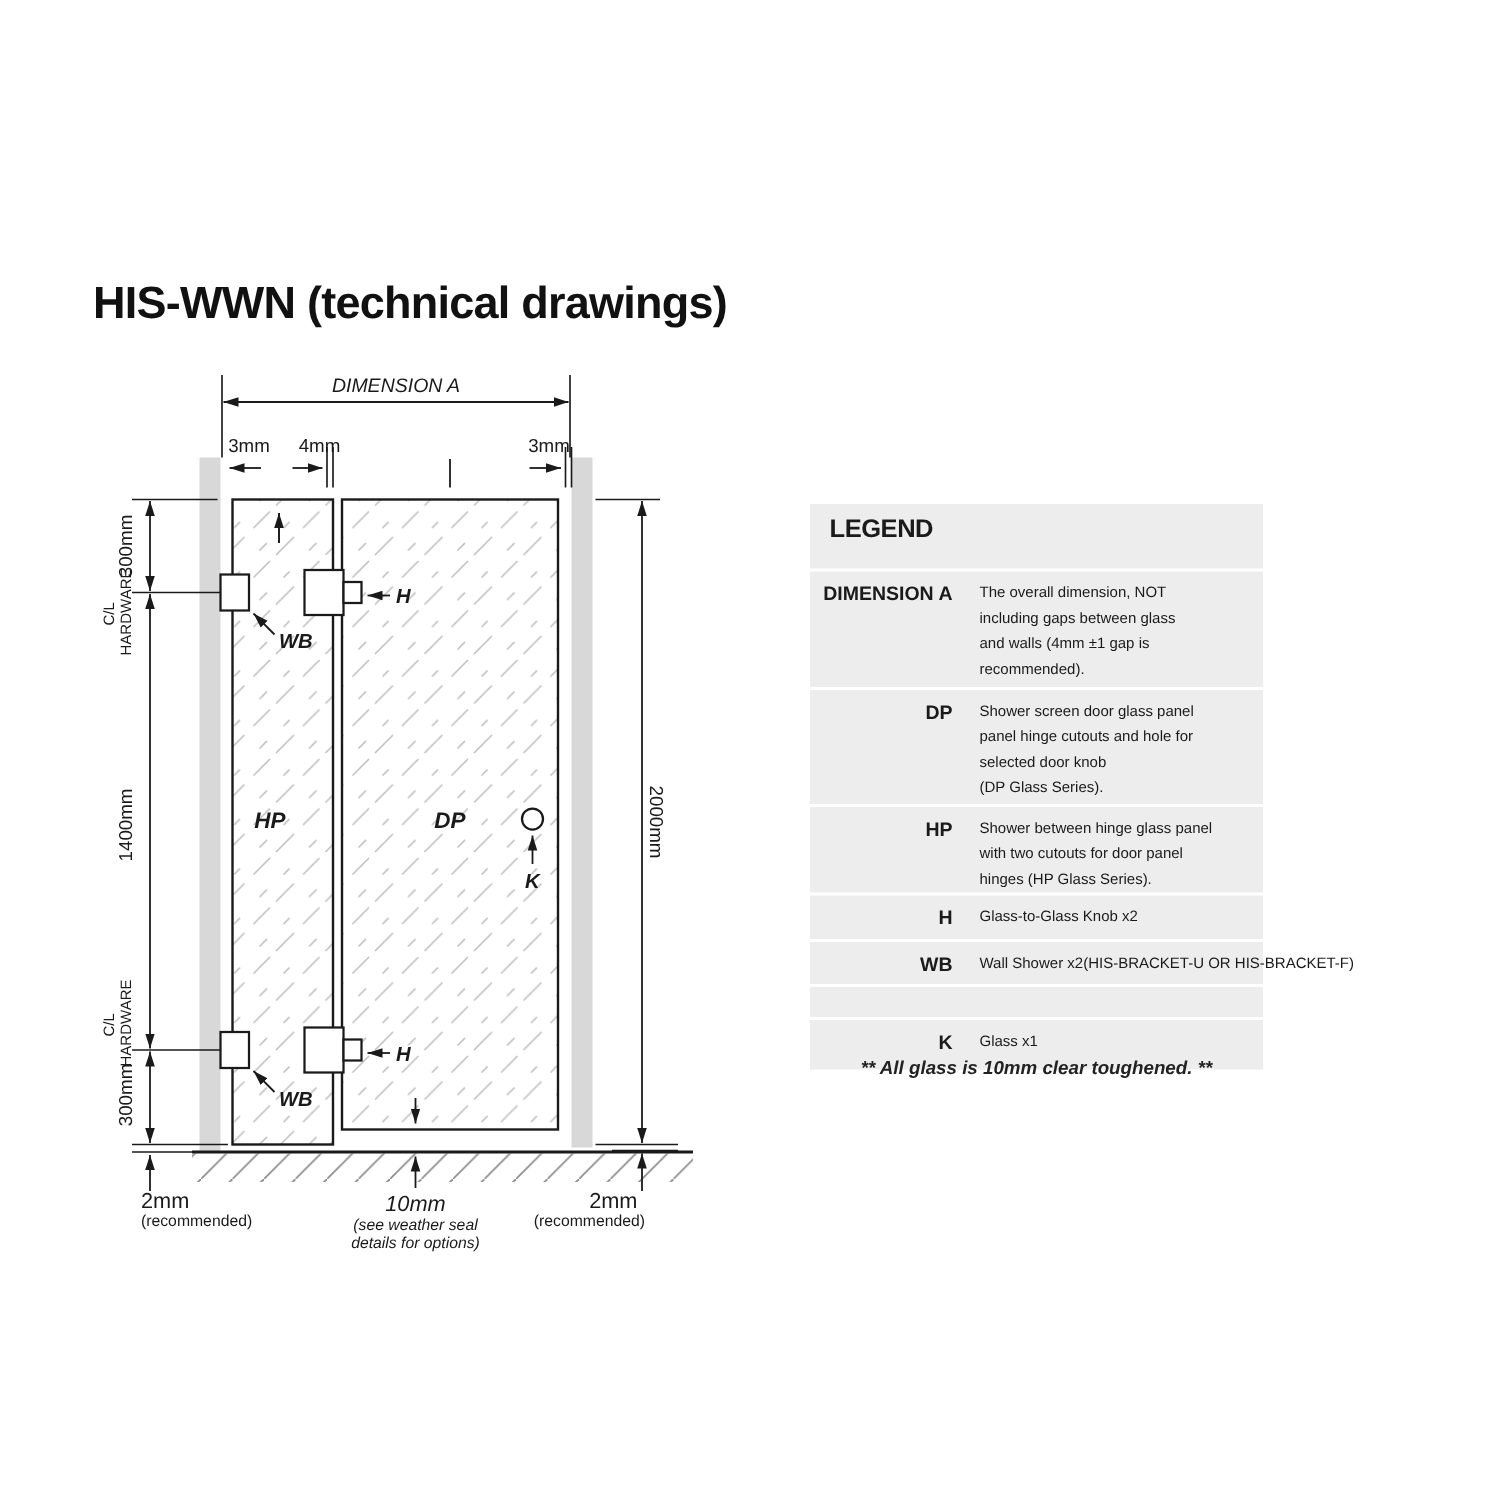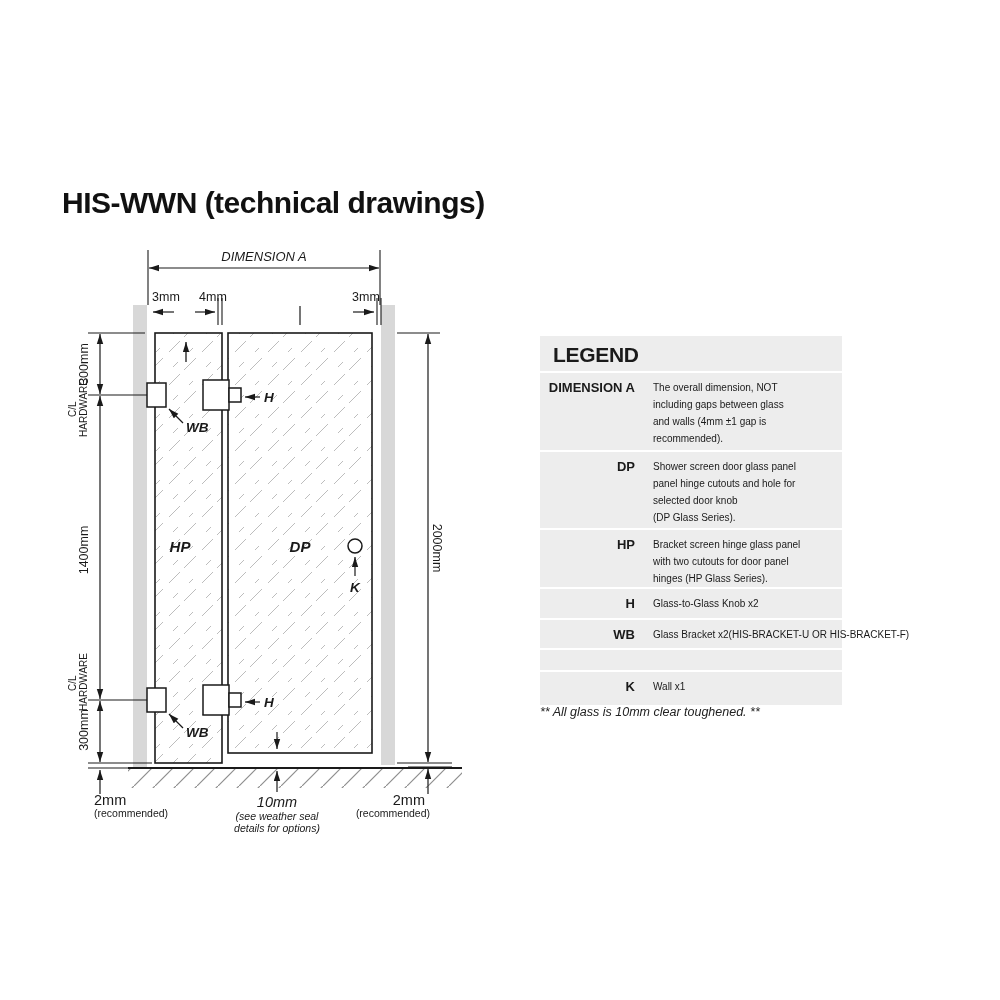--- a/index.html
+++ b/index.html
@@ -14,43 +14,44 @@
     white-space:nowrap;
   }
   #drawing-svg { position:absolute; left:50px; top:240px; }
 
   
   .legend-box {
     position:absolute; left:540px; top:336px; width:302px;
     background:#ededed;
   }
   .legend-header {
-    min-height:28px; padding:7px 0 4px 13px;
-    font-size:21px; font-weight:bold; letter-spacing:-0.3px;
+    min-height:28px; padding:7px 0 16px 13px;
+    font-size:17px; font-weight:bold; letter-spacing:-0.3px;
   }
   .legend-row { display:flex; border-top:2px solid #ffffff; padding-top:6px; }
   .legend-label {
     width:95px; flex:0 0 95px; text-align:right;
     font-size:13px; font-weight:bold; line-height:17px; white-space:pre-line;
   }
   .legend-desc {
     padding-left:18px; font-size:10px; line-height:17px; white-space:pre-line;
   }
   .legend-desc.nowrap { white-space:nowrap; }
   .r-dima  { min-height:79px; }
   .r-dp    { min-height:78px; }
   .r-hp    { min-height:58px; }
   .r-h     { min-height:31px; }
   .r-wb    { min-height:30px; }
   .r-empty { min-height:22px; }
   .r-k     { min-height:35px; }
   .legend-footnote {
     position:absolute; left:540px; top:705px; width:302px;
-    text-align:left; font-size:12.5px; font-style:italic; color:#222;
+    text-align:center; font-size:12.5px; font-style:italic; color:#222;
     white-space:nowrap;
+    font-weight:bold;
   }
 
   
   text { fill:#1a1a1a; font-family:"Liberation Sans", sans-serif; }
   .t-dim   { font-size:12.5px; }
   .t-dimit { font-size:13px; font-style:italic; }
   .t-cl    { font-size:10px; }
   .t-panel { font-size:15px; font-weight:bold; font-style:italic; }
   .t-part  { font-size:13.5px; font-weight:bold; font-style:italic; }
   .t-val   { font-size:14.5px; }
@@ -205,37 +206,37 @@
     </div>
     <div class="legend-row r-dp">
       <div class="legend-label">DP</div>
       <div class="legend-desc">Shower screen door glass panel
 panel hinge cutouts and hole for
 selected door knob
 (DP Glass Series).</div>
     </div>
     <div class="legend-row r-hp">
       <div class="legend-label">HP</div>
-      <div class="legend-desc">Bracket screen hinge glass panel
+      <div class="legend-desc">Shower between hinge glass panel
 with two cutouts for door panel
 hinges (HP Glass Series).</div>
     </div>
     <div class="legend-row r-h">
       <div class="legend-label">H</div>
       <div class="legend-desc">Glass-to-Glass Knob x2</div>
     </div>
     <div class="legend-row r-wb">
       <div class="legend-label">WB</div>
-      <div class="legend-desc nowrap">Glass Bracket x2(HIS-BRACKET-U OR HIS-BRACKET-F)</div>
+      <div class="legend-desc nowrap">Wall Shower x2(HIS-BRACKET-U OR HIS-BRACKET-F)</div>
     </div>
     <div class="legend-row r-empty">
       <div class="legend-label"></div>
       <div class="legend-desc"></div>
     </div>
     <div class="legend-row r-k">
       <div class="legend-label">K</div>
-      <div class="legend-desc">Wall x1</div>
+      <div class="legend-desc">Glass x1</div>
     </div>
   </div>
 
   <div class="legend-footnote">** All glass is 10mm clear toughened. **</div>
 
 </div>
 
 </body></html>

